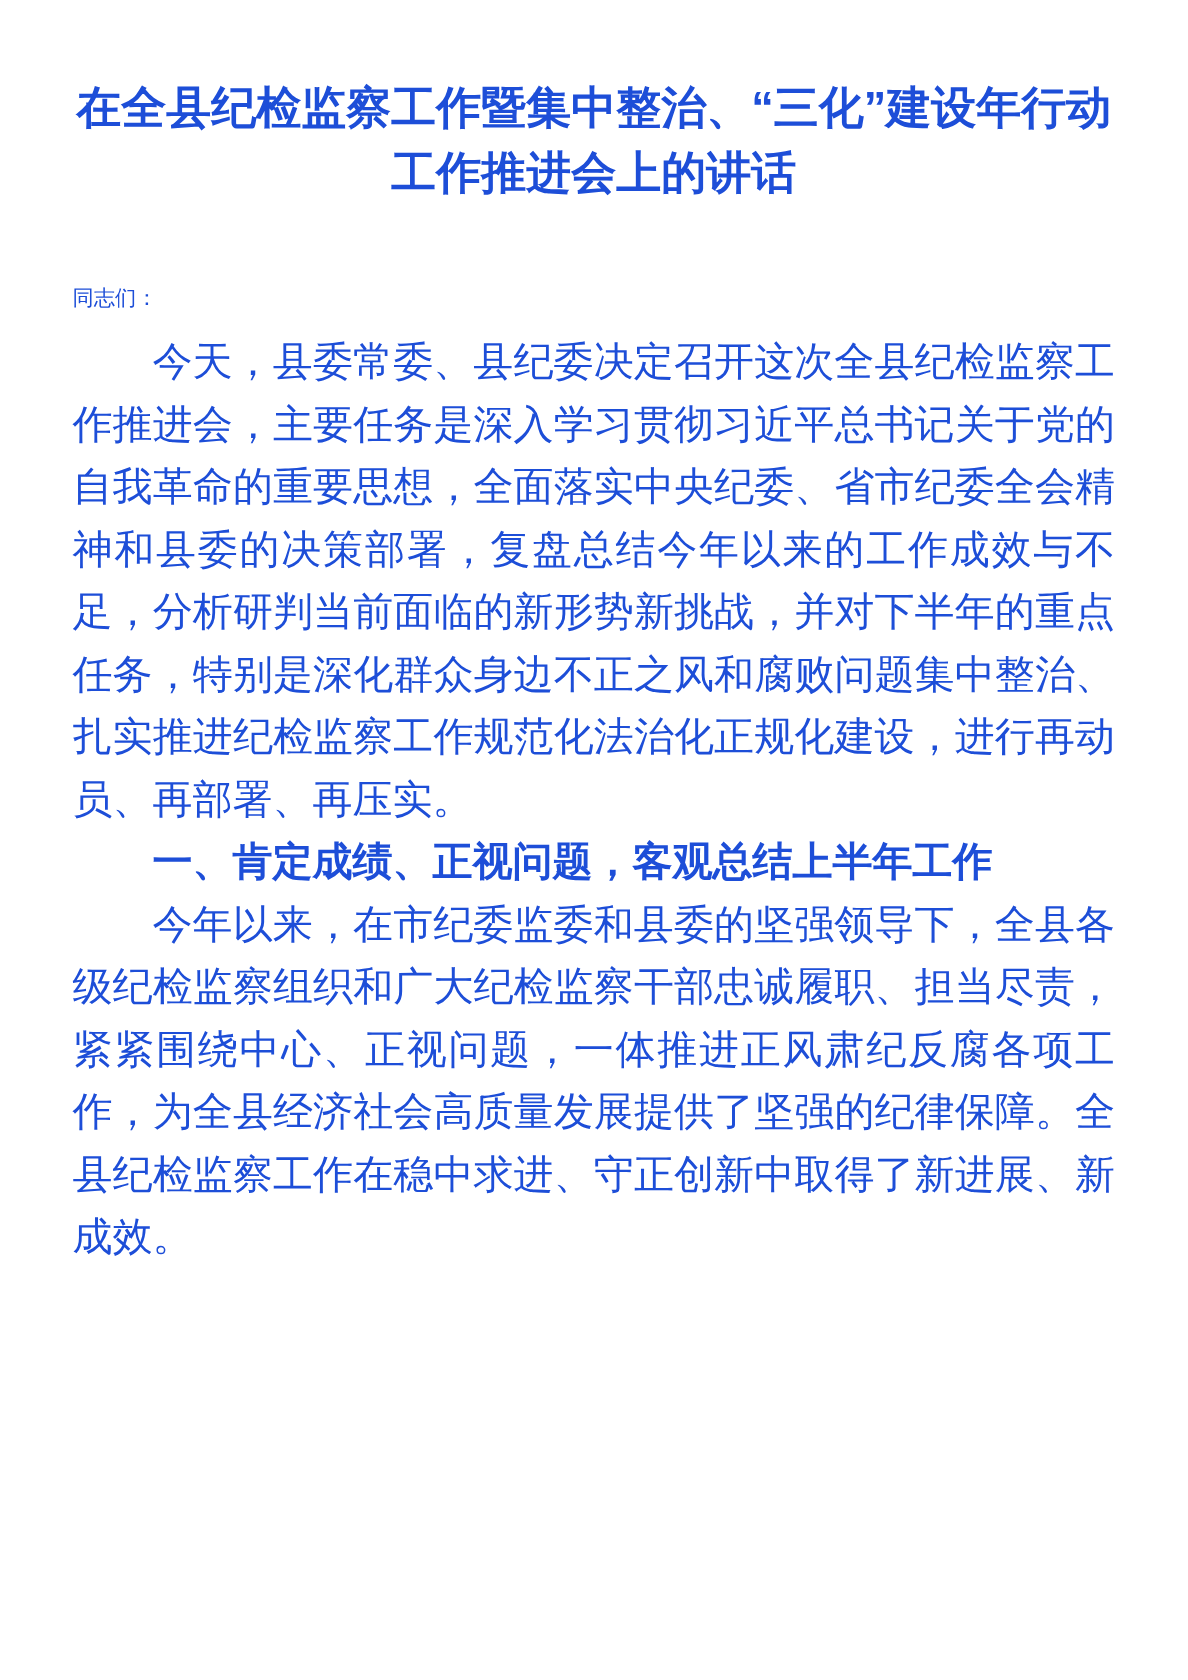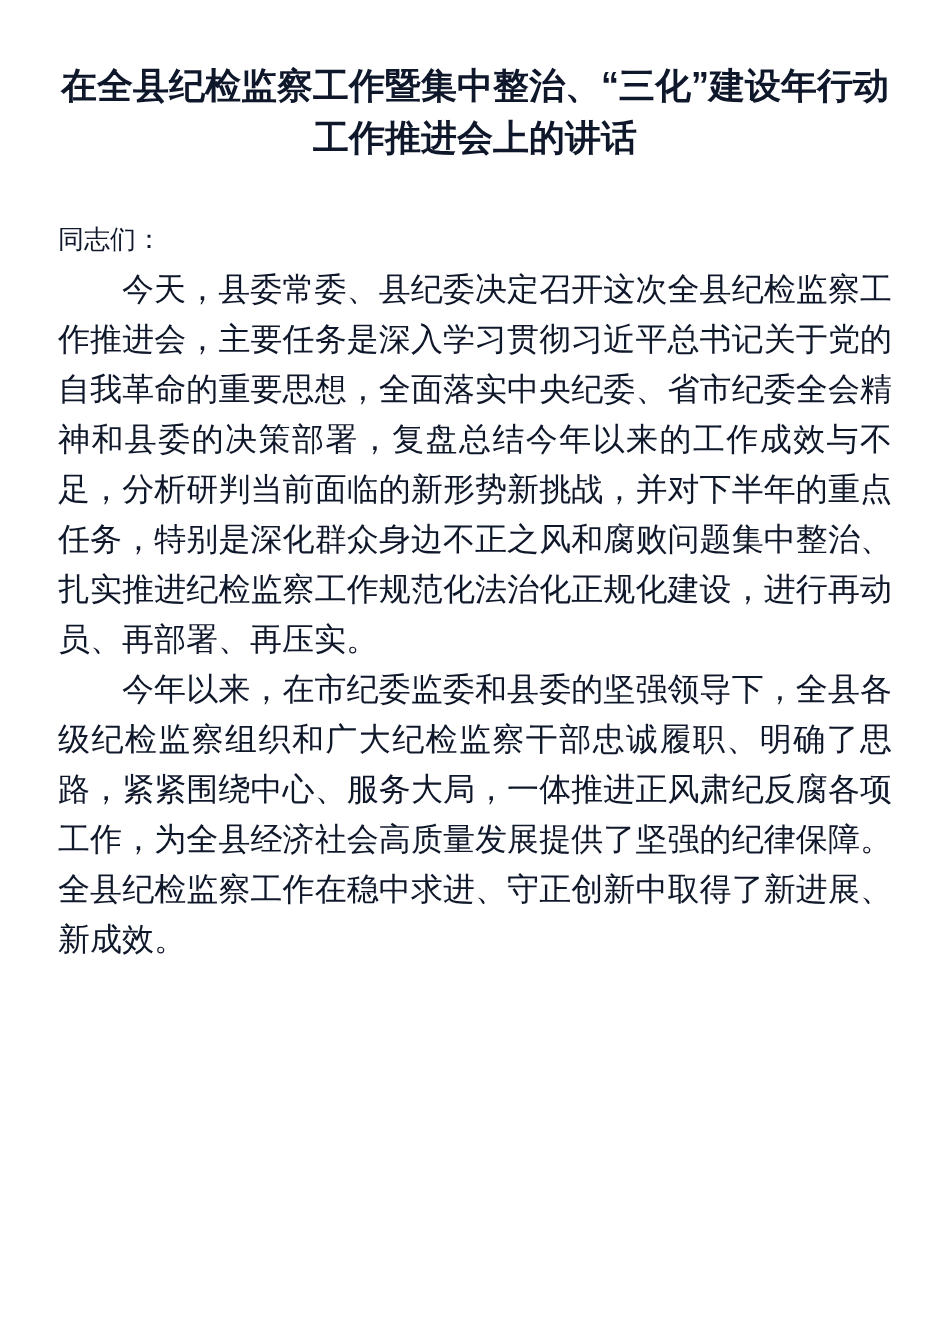--- a/index.html
+++ b/index.html
@@ -7,34 +7,34 @@
     padding: 0;
     background: #ffffff;
   }
   .page {
     position: relative;
     width: 950px;
     height: 1040px;
     box-sizing: border-box;
     padding: 60px 58px 0 58px;
     background: #ffffff;
-    color: #0f172a;
+    color: #1d4ed8;
     font-family: "Liberation Sans", "DejaVu Sans", sans-serif;
     overflow: hidden;
   }
   .doc-title {
     font-size: 36px;
     line-height: 52px;
     font-weight: 700;
     text-align: center;
     margin: 0 0 50px 0;
     letter-spacing: 0;
   }
   .greeting {
-    font-size: 26px;
+    font-size: 17px;
     line-height: 50px;
     margin: 0;
     text-indent: 0;
     text-align: justify;
   }
   .para {
     font-size: 32px;
     line-height: 50px;
     margin: 0;
     text-indent: 2em;
@@ -49,15 +49,16 @@
   }
 </style>
 </head>
 <body>
 
 <div class="page">
   <h1 class="doc-title">在全县纪检监察工作暨集中整治、“三化”建设年行动工作推进会上的讲话</h1>
   <p class="greeting">同志们：</p>
   <div id="doc-body">
       <p class="para"><span>今天，县委常委、县纪委决定召开这次全县纪检监察工作推进会，主要任务是深入学习贯彻习近平总书记关于党的自我革命的重要思想，全面落实中央纪委、省市纪委全会精神和县委的决策部署，复盘总结今年以来的工作成效与不足，分析研判当前面临的新形势新挑战，并对下半年的重点任务，特别是深化群众身边不正之风和腐败问题集中整治、扎实推进纪检监察工作规范化法治化正规化建设，进行再动员、再部署、再压实。</span></p>
-      <p class="para"><span>今年以来，在市纪委监委和县委的坚强领导下，全县各级纪检监察组织和广大纪检监察干部忠诚履职、明确了思路，紧紧围绕中心、服务大局，一体推进正风肃纪反腐各项工作，为全县经济社会高质量发展提供了坚强的纪律保障。全县纪检监察工作在稳中求进、守正创新中取得了新进展、新成效。</span></p>
+      <p class="para heading"><span class="bold">一、肯定成绩、正视问题，客观总结上半年工作</span></p>
+      <p class="para"><span>今年以来，在市纪委监委和县委的坚强领导下，全县各级纪检监察组织和广大纪检监察干部忠诚履职、担当尽责，紧紧围绕中心、正视问题，一体推进正风肃纪反腐各项工作，为全县经济社会高质量发展提供了坚强的纪律保障。全县纪检监察工作在稳中求进、守正创新中取得了新进展、新成效。</span></p>
     </div>
 </div>
 
 </body></html>

